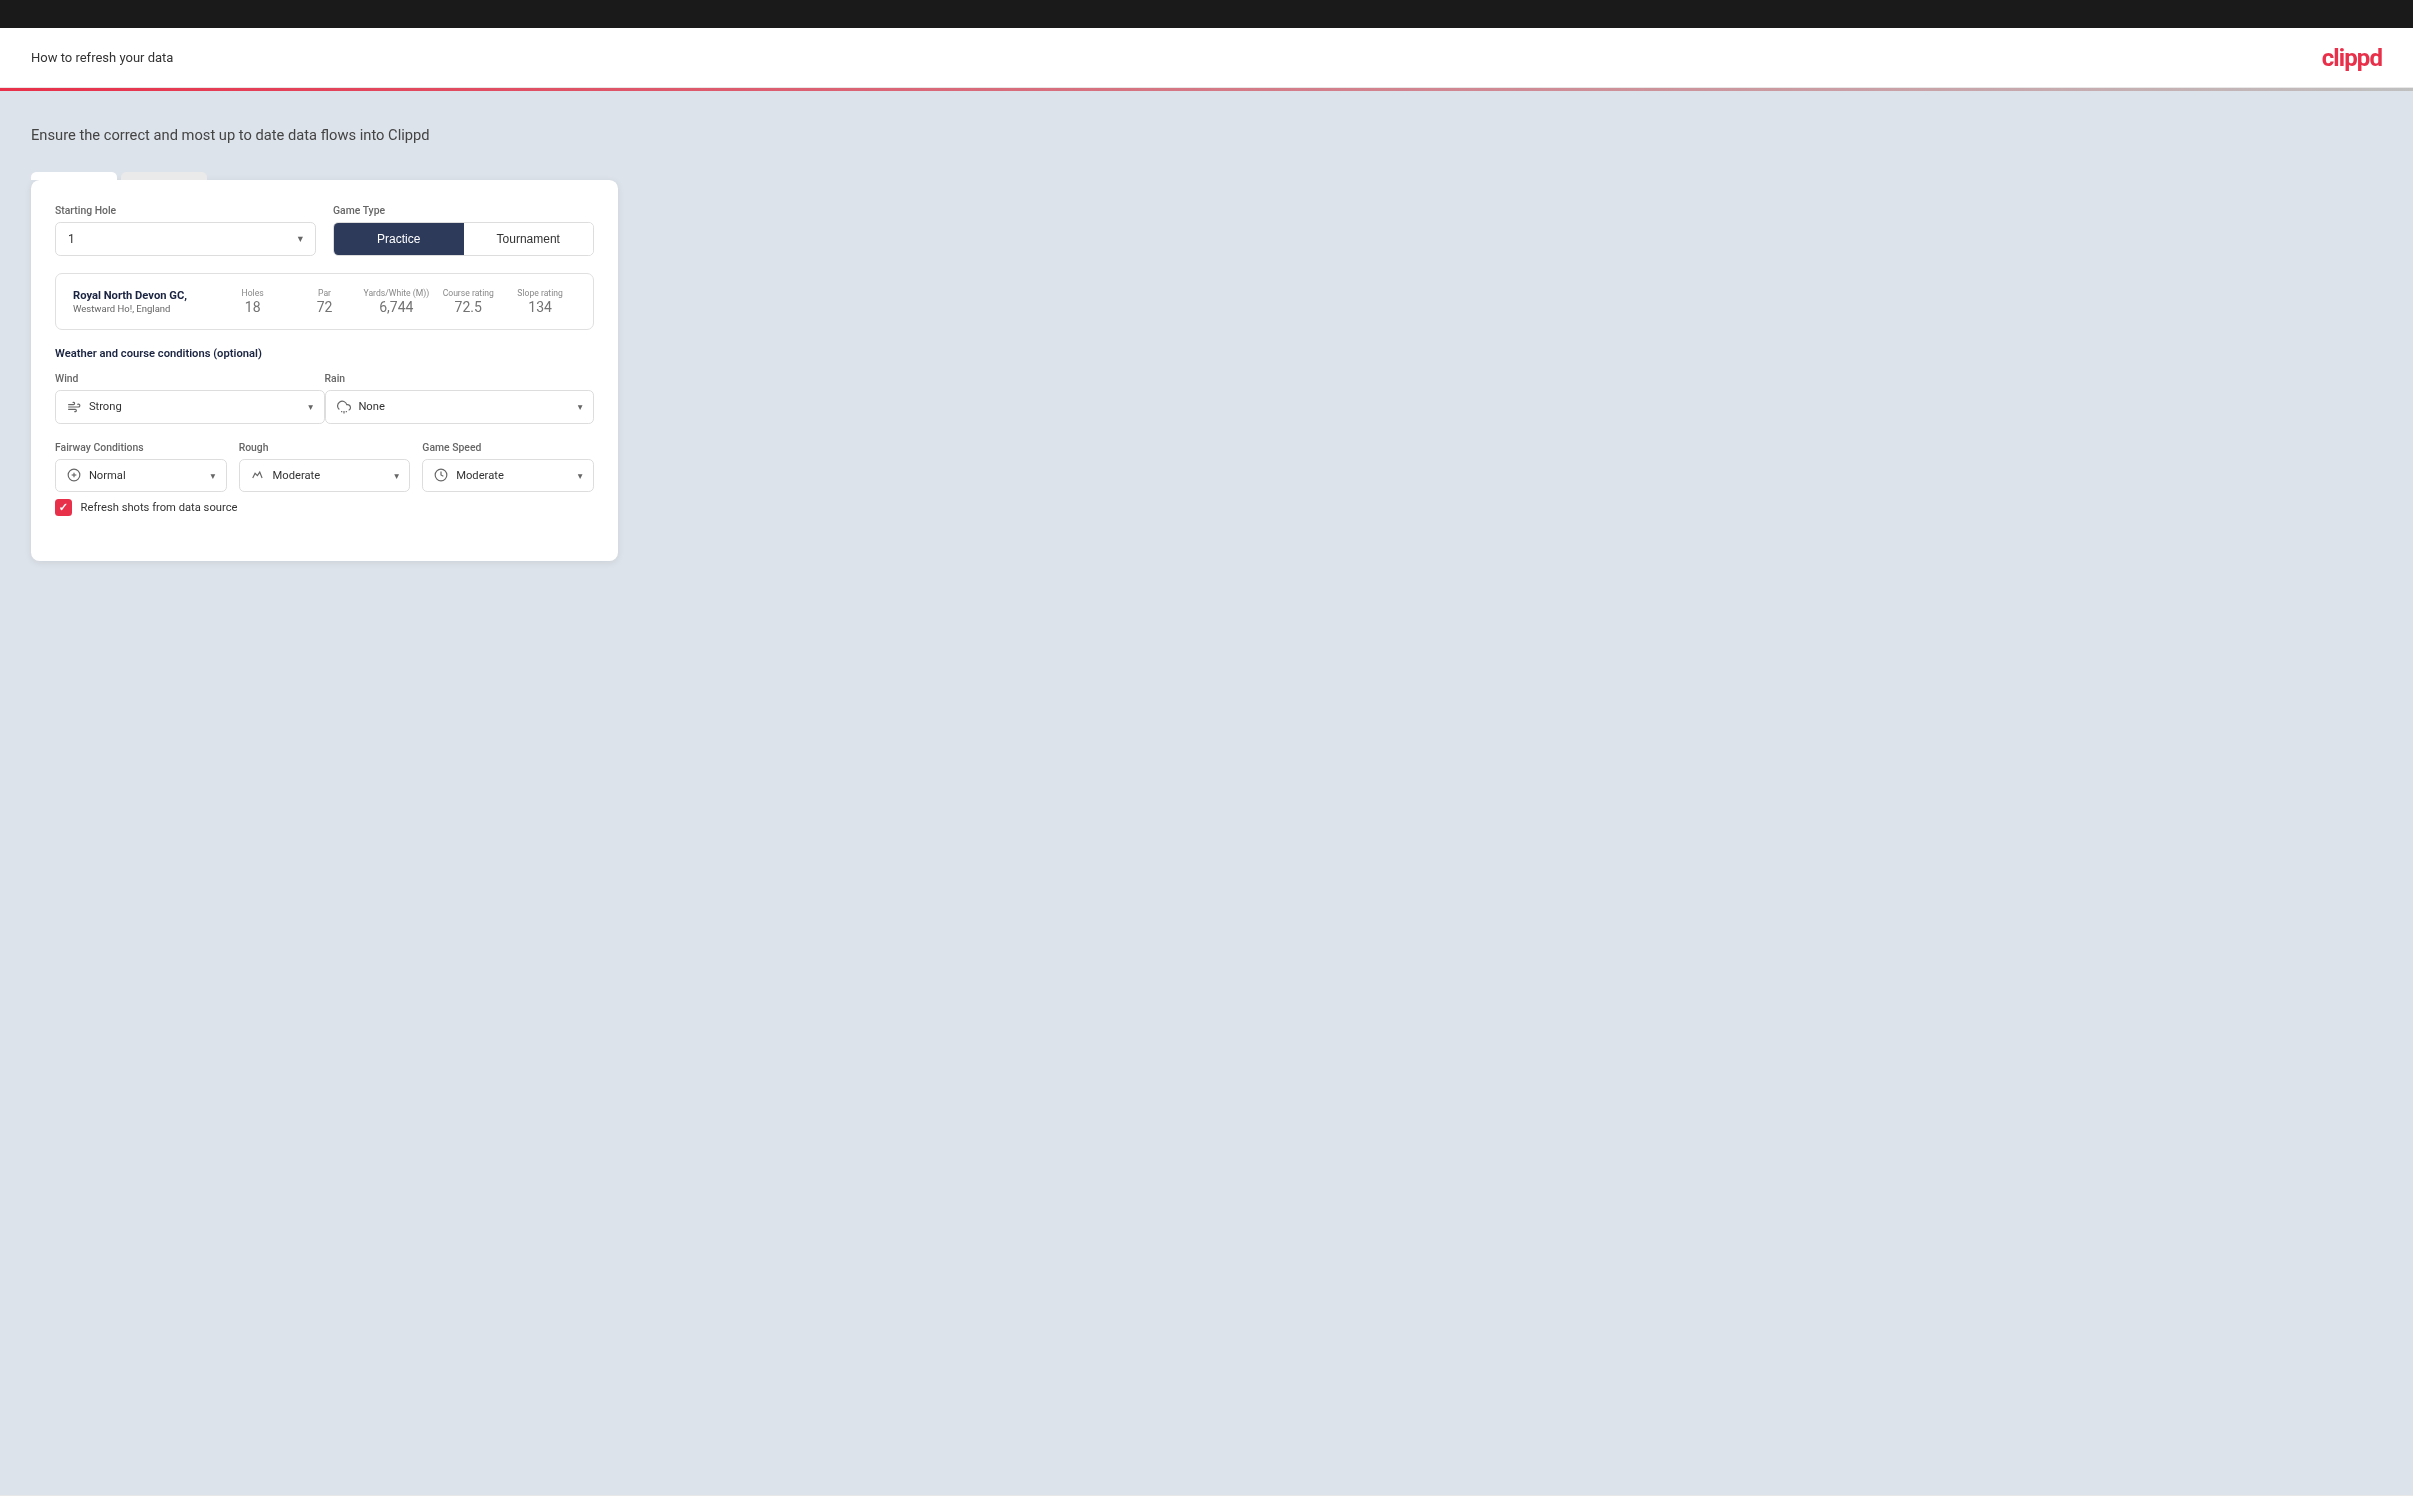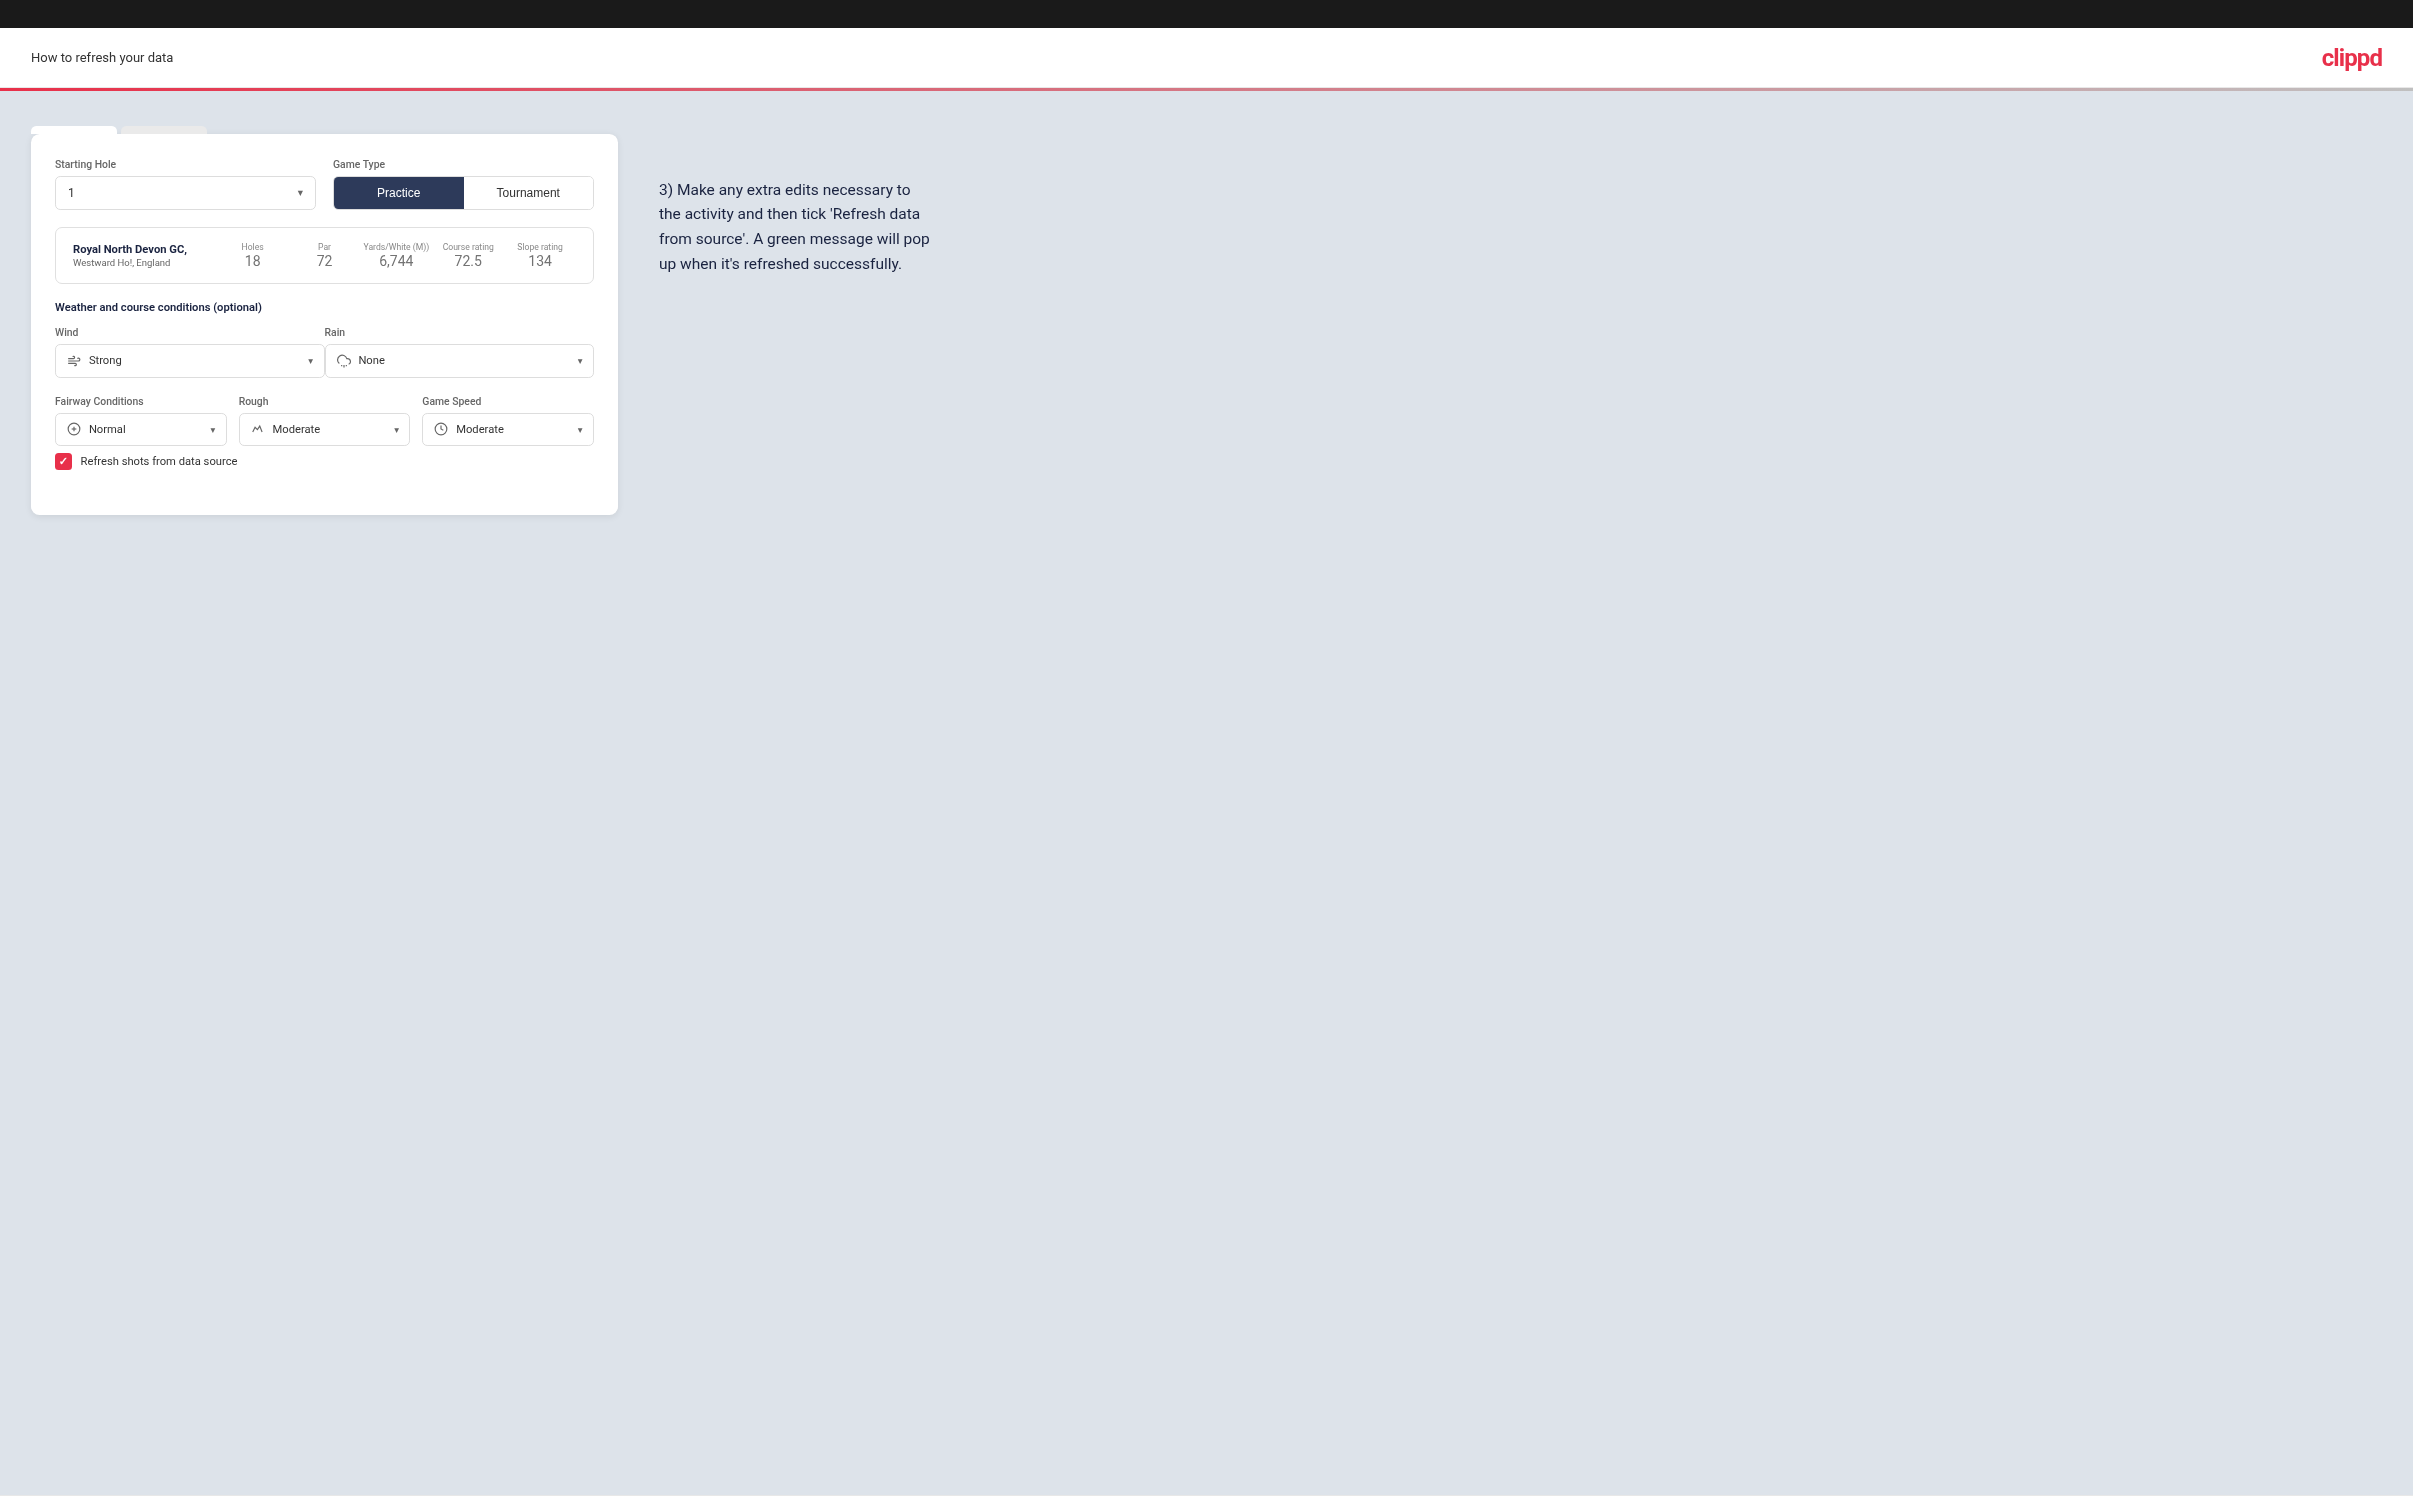--- a/index.html
+++ b/index.html
@@ -295,20 +295,21 @@
 <div class="top-bar"></div>
 
 <div class="header">
   <span class="header-title">How to refresh your data</span>
   <span class="logo">clippd</span>
 </div>
 
 <div class="divider-line"></div>
 
 <div class="main-content">
+  <p class="page-subheading">Ensure the correct and most up to date data flows into Clippd</p>
 
   <div class="content-row">
 
     <div style="flex:1; max-width:587px;">
       <div class="card-top-tabs">
         <div class="card-tab active-tab"></div>
         <div class="card-tab"></div>
       </div>
       <div class="card">
 
@@ -434,22 +435,19 @@
 
         <div class="checkbox-row">
           <div class="checkbox-checked"></div>
           <span class="checkbox-label">Refresh shots from data source</span>
         </div>
 
 
       </div>
     </div>
 
-    <div class="side-text">
-      <p class="side-text-content">3) Make any extra edits necessary to the activity and then tick 'Refresh data from source'. A green message will pop up when it's refreshed successfully.</p>
-    </div>
   </div>
 </div>
 
 <div class="footer">
   
 </div>
 
 
 </body></html>

